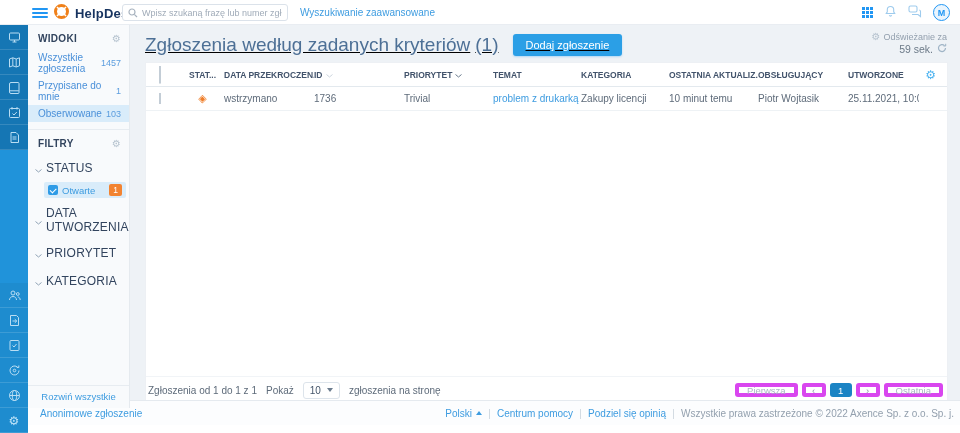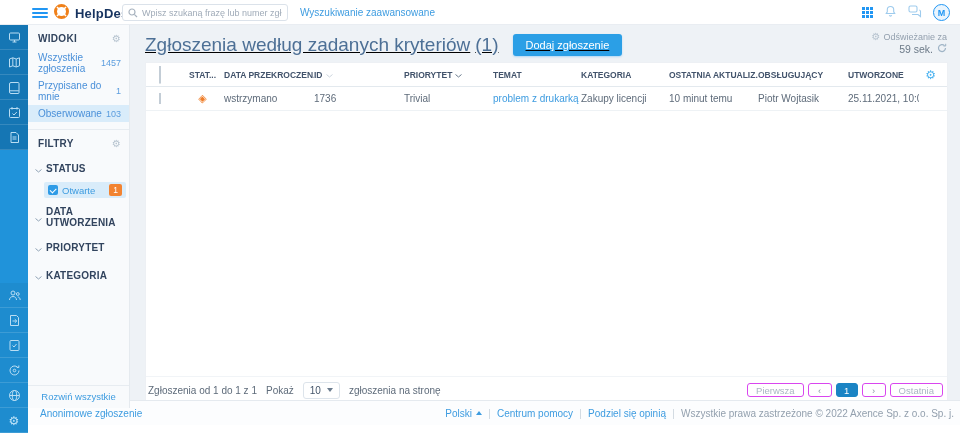--- a/index.html
+++ b/index.html
@@ -42,21 +42,21 @@
   .side-head { display:flex; align-items:center; justify-content:space-between;
     padding:8px 8px 5px 10px; }
   .side-head .lbl { font-size:10px; font-weight:bold; color:#32445e; letter-spacing:.3px; }
   .gear-sm { color:#b6c3cf; font-size:10px; line-height:10px; cursor:pointer; }
   .side-item { display:flex; justify-content:space-between; align-items:center;
     padding:3px 8px 3px 10px; font-size:10px; color:#4a90d9; cursor:pointer; }
   .side-item .cnt { font-size:9px; color:#5b9dde; }
   .side-item.sel { background:#d9ecfa; }
   .side-divider { border-top:1px solid #e7ecf1; margin-top:7px; }
   .filter-group { display:flex; align-items:center; gap:4px; padding:5px 8px 5px 7px; cursor:pointer; }
-  .filter-group .glbl { font-size:10px; font-weight:bold; color:#32445e; letter-spacing:.2px; }
+  .filter-group .glbl { font-size:12px; font-weight:normal; color:#32445e; letter-spacing:.2px; }
   .chev { color:#8fa3b5; display:block; }
   .status-opt { margin:0 3px 3px 16px; background:#d9ecfa; border-radius:2px;
     padding:2px 4px; display:flex; align-items:center; gap:4px; cursor:pointer; }
   .cb-checked { width:10px; height:10px; background:#2e9be6; border-radius:2px; position:relative; flex:0 0 10px; }
   .cb-checked::after { content:""; position:absolute; left:2.2px; top:2.6px; width:5px; height:2.6px;
     border-left:1.4px solid #fff; border-bottom:1.4px solid #fff; transform:rotate(-45deg); }
   .status-opt .olbl { flex:1; font-size:9.5px; color:#3e9ce0; }
   .badge { background:#f28331; color:#fff; font-size:8.5px; padding:1px 4px; border-radius:2px; }
   .expand-all { margin-top:auto; border-top:1px solid #e7ecf1; text-align:center;
     padding:5px 0 6px; font-size:9.5px; color:#3e9ce0; cursor:pointer; }
@@ -90,21 +90,21 @@
   .diamond { color:#ef7d28; font-size:11px; line-height:11px; }
   .row-link { color:#3e9ce0; cursor:pointer; }
   .tbody-space { flex:1; }
   .tfoot { display:flex; align-items:center; height:27px; flex:0 0 27px; padding:0 4px 0 2px;
     font-size:10px; color:#5e6b7a; gap:9px; border-top:1px solid #f1f4f7; }
   .select-box { border:1px solid #dde4eb; border-radius:3px; padding:2px 6px; background:#fff;
     display:flex; align-items:center; gap:6px; font-size:10px; color:#44556a; cursor:pointer; }
   .caret-dn { width:0; height:0; border-left:3px solid transparent; border-right:3px solid transparent;
     border-top:4px solid #6b7c8e; }
   .pag { margin-left:auto; display:flex; gap:4px; }
-  .pbtn { height:14px; min-width:24px; padding:0 8px; border:1px solid #d946ef; border-radius:3px;
+  .pbtn { height:14px; min-width:24px; padding:0 8px; border:4px solid #d946ef; border-radius:3px;
     background:#fff; font-size:9.5px; color:#a9b7c3; display:flex; align-items:center;
     justify-content:center; cursor:pointer; font-family:inherit; }
   .pbtn.arrow { color:#8a99a7; padding:0 6px; }
   .pbtn.active { background:#1b84c4; border-color:#1b84c4; color:#fff; min-width:22px; padding:0; }
 
   
   .bottombar { position:absolute; left:28px; top:400px; width:932px; height:25px; background:#fcfdfe;
     border-top:1px solid #e5eaef; display:flex; align-items:center; padding:0 6px 0 12px; font-size:10px; }
   .blink { color:#3e9ce0; cursor:pointer; display:flex; align-items:center; gap:4px; }
   .bright { margin-left:auto; display:flex; align-items:flex-end; gap:7px; }

